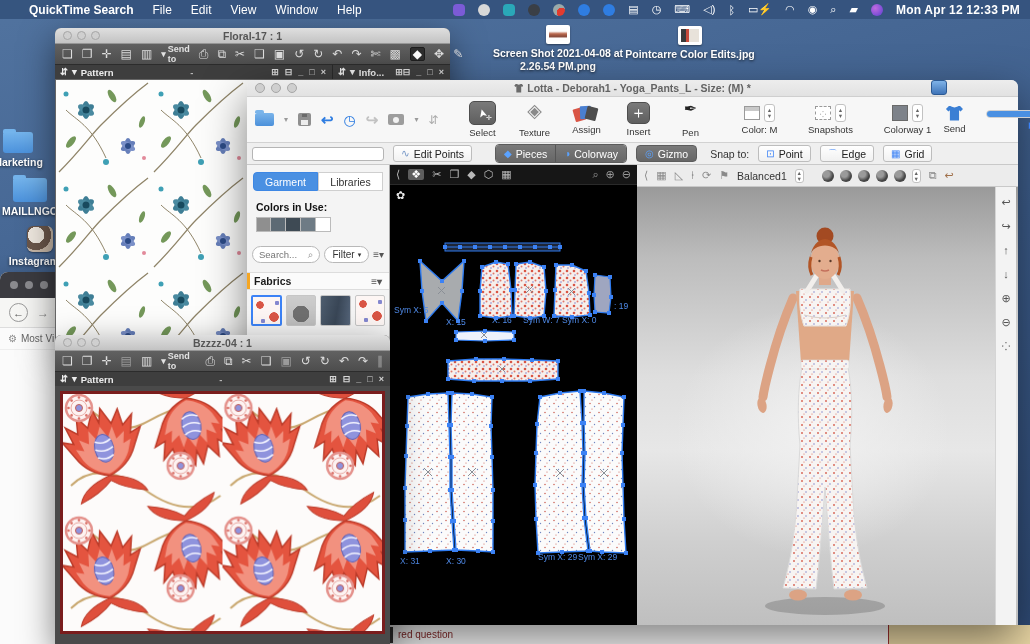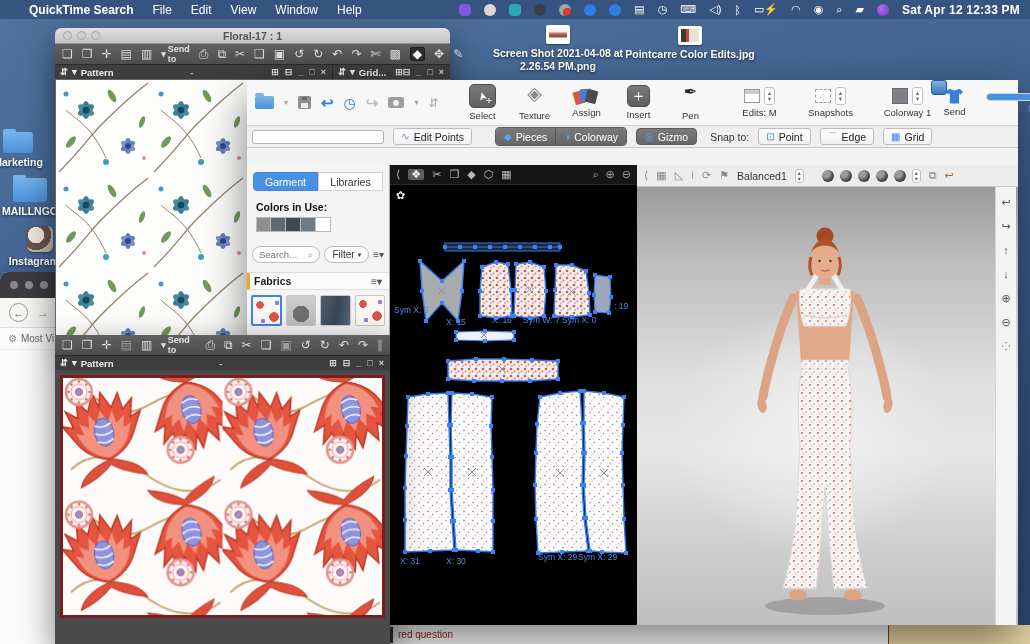--- a/index.html
+++ b/index.html
@@ -203,21 +203,21 @@
     <span class="sysic">◷</span>
     <span class="sysic">⌨</span>
     <span class="sysic">◁)</span>
     <span class="sysic">ᛒ</span>
     <span class="sysic">▭⚡</span>
     <span class="sysic">◠</span>
     <span class="sysic">◉</span>
     <span class="sysic">⌕</span>
     <span class="sysic">▰</span>
     <span class="appdot" style="background:radial-gradient(circle at 35% 35%,#c06be0,#5a3fd0);border-radius:50%"></span>
-    <span class="clock">Sat Apr 12  12:33 PM</span>
+    <span class="clock">Mon Apr 12  12:33 PM</span>
   </div>
 </div>
 
 <div class="dicon" style="left:478px;top:25px">
   <span class="thumb">
       <i style="background:linear-gradient(#fdfdfd 25%,#b9684e 45%,#8a4a3a 65%,#fdfdfd 80%)"></i>
     </span>
   <span class="lbl">Screen Shot 2021-04-08 at 2.26.54 PM.png</span>
 </div>
 <div class="dicon" style="left:610px;top:26px">
@@ -301,21 +301,21 @@
       <span class="spread">-</span>
       <span class="wbtn">⊞</span>
       <span class="wbtn">⊟</span>
       <span class="wbtn">_</span>
       <span class="wbtn">□</span>
       <span class="wbtn">×</span>
     </div>
     <div class="phdr" style="width:118px;border-left:1px solid #2a2a2a">
       <span class="ic">⇵</span>
       <span class="ic">▾</span>
-      <span>Grid...</span>
+      <span>Info...</span>
       <span class="spread"></span>
       <span class="wbtn">⊞⊟</span>
       <span class="wbtn">_</span>
       <span class="wbtn">□</span>
       <span class="wbtn">×</span>
     </div>
   </div>
   <div class="patarea" style="height:264px;border:1px solid #666">
     <svg class="fill" viewBox="0 0 393 262" preserveAspectRatio="xMinYMin slice">
       <defs>
@@ -342,20 +342,31 @@
             <circle cx="10" cy="14" r="2.5" fill="#3fa0b5"></circle>
           <circle cx="88" cy="78" r="2" fill="#e28a9a"></circle>
         </pattern>
       </defs>
       <rect width="393" height="262" fill="url(#flp)"></rect>
     </svg>
   </div>
 </div>
 
 <div class="main">
+  <div class="m-title">
+    <div class="dots" style="gap:6px">
+      <span class="dot" style="width:10px;height:10px"></span>
+      <span class="dot" style="width:10px;height:10px"></span>
+      <span class="dot" style="width:10px;height:10px"></span>
+    </div>
+    <span class="ttl">
+        <i class="tshirt" style="width:9px;height:9px;background:#6a6a6a"></i>
+        <em style="font-style:normal">Lotta - Deborah1 - Yoga_Pants_L - Size: (M) *</em>
+      </span>
+  </div>
 
   <div class="m-tb1">
     <div class="tgrp">
       <span class="mfold"></span>
       <span class="chev">▾</span>
       <span class="flop"></span>
       <span class="ic" style="color:#2f7de1;font-size:15px;font-weight:bold">↩</span>
       <span class="ic" style="color:#2f7de1;font-size:14px">◷</span>
       <span class="ic" style="color:#c2c2c2;font-size:15px;font-weight:bold">↪</span>
       <span class="cam"></span>
@@ -392,21 +403,21 @@
         <span class="tlbl">Pen</span>
       </div>
     </div>
 
     <div class="tgrp" style="margin-left:28px;gap:20px">
       <div class="tool" style="min-width:46px">
         <span style="display:flex;gap:4px;align-items:center">
             <span class="paneic"></span>
             <span class="stp">▲<br>▼</span>
           </span>
-        <span class="tlbl">Edits: M</span>
+        <span class="tlbl">Color: M</span>
       </div>
       <div class="tool" style="min-width:56px">
         <span style="display:flex;gap:4px;align-items:center">
             <span class="snapic">⁘</span>
             <span class="stp">▲<br>▼</span>
           </span>
         <span class="tlbl">Snapshots</span>
       </div>
       <div class="tool" style="min-width:58px">
         <span style="display:flex;gap:4px;align-items:center">
@@ -648,20 +659,28 @@
         <path d="M91,34 Q88,44 92,52 M119,34 Q122,44 118,52" stroke="#b25526" stroke-width="3" fill="none"></path>
         <circle cx="99.5" cy="38" r="1.2" fill="#5a3a2a"></circle>
           <circle cx="110.5" cy="38" r="1.2" fill="#5a3a2a"></circle>
         <path d="M101,47 Q105,49 109,47" stroke="#c4705c" stroke-width="1.6" fill="none"></path>
       </svg>
     </div>
   </div>
 </div>
 
 <div class="win" style="left:55px;top:335px;width:335px;height:309px;z-index:30;background:#4a4a4a">
+  <div class="tbar">
+    <div class="dots">
+      <span class="dot"></span>
+      <span class="dot"></span>
+      <span class="dot"></span>
+    </div>
+    <span class="ttl">Bzzzz-04 : 1</span>
+  </div>
   <div class="otb">
     <span class="ic">❏</span>
     <span class="ic">❐</span>
     <span class="ic">✛</span>
     <span class="ic" style="opacity:.5">▤</span>
     <span class="ic">▥</span>
     <span class="sendto">▾ <em style="font-style:normal">Send to</em></span>
     <span class="ic">⎙</span>
     <span class="ic">⧉</span>
     <span class="ic">✂</span>

